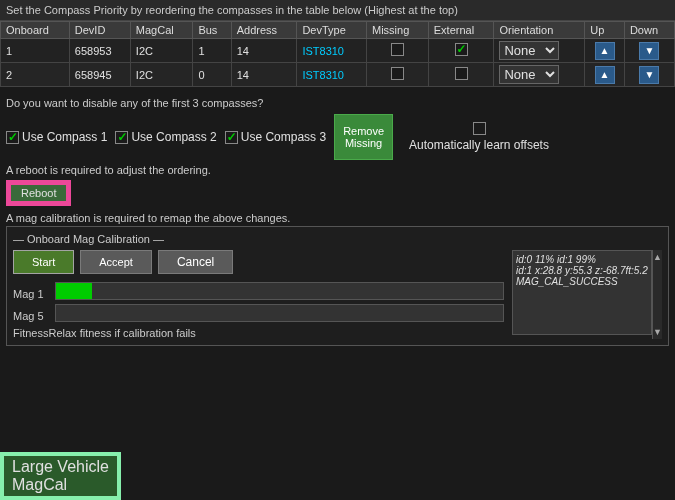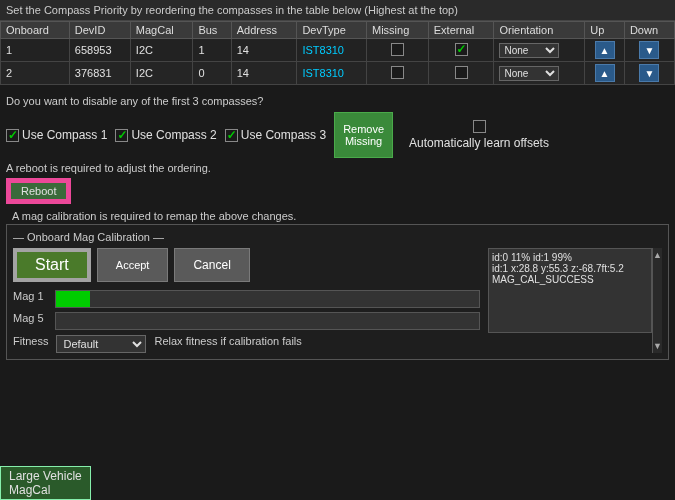--- a/index.html
+++ b/index.html
@@ -73,21 +73,21 @@
       display: inline-block;
       width: 13px;
       height: 13px;
       background: #1a1a1a;
       border: 1px solid #888;
     }
     .orientation-select {
       background: #333;
       color: #e0e0e0;
       border: 1px solid #666;
-      font-size: 10px;
+      font-size: 13px;
       width: 60px;
     }
     .up-down-btn {
       background: #2a5a8a;
       border: 1px solid #4a7aaa;
       width: 20px;
       height: 18px;
       display: inline-flex;
       align-items: center;
       justify-content: center;
@@ -159,45 +159,45 @@
       border: 5px solid #ec4899;
       color: #e0e0e0;
       padding: 2px 10px;
       font-size: 11px;
       cursor: pointer;
       margin-top: 4px;
       display: inline-block;
     }
     .cal-btn-start {
       background: #4a7a2a;
-      border: 4px solid #a3a3a3;
+      border: 1px solid #a3a3a3;
       color: #fff;
       padding: 4px 18px;
-      font-size: 16px;
+      font-size: 11px;
       cursor: pointer;
     }
     .cal-btn-accept {
       background: #5a5a5a;
       border: 1px solid #7a7a7a;
       color: #fff;
       padding: 4px 18px;
       font-size: 11px;
       cursor: pointer;
     }
     .cal-btn-cancel {
       background: #5a5a5a;
       border: 1px solid #7a7a7a;
       color: #fff;
       padding: 4px 18px;
       font-size: 12px;
       cursor: pointer;
     }
     .mag-row {
       display: flex;
-      align-items: flex-start;
+      align-items: flex-end;
       margin-bottom: 4px;
       gap: 6px;
     }
     .mag-label {
       width: 36px;
       font-size: 11px;
       color: #ccc;
     }
     .mag-bar-container {
       flex: 1;
@@ -225,21 +225,21 @@
       background: #333;
       border: 1px solid #555;
       font-size: 10px;
       color: #e0e0e0;
       padding: 3px;
       overflow-y: auto;
       position: relative;
     }
     .fitness-row {
       display: flex;
-      gap: 8px;
+      align-items: center;
       margin-top: 5px;
     }
     .fitness-label {
       color: #ccc;
       font-size: 11px;
     }
     .fitness-select {
       background: #333;
       color: #e0e0e0;
       border: 1px solid #666;
@@ -249,23 +249,23 @@
     }
     .relax-label {
       color: #ccc;
       font-size: 11px;
     }
     .bottom-bar {
       position: absolute;
       bottom: 0;
       left: 0;
       background: #2a5a2a;
-      border: 1px solid #86efac;
+      border: 4px solid #86efac;
       padding: 2px 8px;
-      font-size: 12px;
+      font-size: 16px;
       color: #e0e0e0;
       cursor: pointer;
     }
   </style>
 </head>
 <body>
 
 <div class="top-bar">
   <span>Set the Compass Priority by reordering the compasses in the table below (Highest at the top)</span>
 </div>
@@ -296,21 +296,21 @@
           <td>14</td>
           <td style="color: rgb(0, 204, 255);">IST8310</td>
           <td class="checkbox-cell"><span class="checkbox-empty"></span></td>
           <td class="checkbox-cell"><span class="checkbox-checked"></span></td>
           <td><select class="orientation-select"><option value="None">None</option><option value="Roll90">Roll90</option><option value="Roll180">Roll180</option><option value="Roll270">Roll270</option><option value="Pitch90">Pitch90</option><option value="Pitch180">Pitch180</option><option value="Pitch270">Pitch270</option></select></td>
           <td style="text-align: center;"><button class="up-down-btn">▲</button></td>
           <td style="text-align: center;"><button class="up-down-btn">▼</button></td>
         </tr>
         <tr>
           <td>2</td>
-          <td>376831</td>
+          <td>658945</td>
           <td>I2C</td>
           <td>0</td>
           <td>14</td>
           <td style="color: rgb(0, 204, 255);">IST8310</td>
           <td class="checkbox-cell"><span class="checkbox-empty"></span></td>
           <td class="checkbox-cell"><span class="checkbox-empty"></span></td>
           <td><select class="orientation-select"><option value="None">None</option><option value="Roll90">Roll90</option><option value="Roll180">Roll180</option><option value="Roll270">Roll270</option><option value="Pitch90">Pitch90</option><option value="Pitch180">Pitch180</option><option value="Pitch270">Pitch270</option></select></td>
           <td style="text-align: center;"><button class="up-down-btn">▲</button></td>
           <td style="text-align: center;"><button class="up-down-btn">▼</button></td>
         </tr>
@@ -337,21 +337,21 @@
 Missing</button>
     <div class="auto-learn-item" style="margin-left:8px;flex-direction:column;">
       <div class="chk"></div>
       <span>Automatically learn offsets</span>
     </div>
   </div>
   <div class="reboot-note">A reboot is required to adjust the ordering.</div>
   <button class="reboot-btn">Reboot</button>
 </div>
 
-<div style="padding:2px 12px; font-size:11px; color:#ccc;">A mag calibration is required to remap the above changes.</div>
+<div style="padding:2px 6px; font-size:11px; color:#ccc;">A mag calibration is required to remap the above changes.</div>
 
 <div style="margin:0 6px 6px 6px; border:1px solid #555; background:#1e1e1e; padding:6px; position:relative;">
   <div style="font-size:11px; color:#ccc; margin-bottom:5px;">
     <span>— Onboard Mag Calibration —</span>
   </div>
   <div style="display:flex; gap:8px;">
     <div style="flex:1;">
       <div style="display:flex; gap:6px; margin-bottom:8px;">
         <button class="cal-btn-start">Start</button>
         <button class="cal-btn-accept">Accept</button>
@@ -366,26 +366,25 @@
           </div>
           <div class="mag-row">
             <span class="mag-label">Mag 5</span>
             <div class="mag-bar-container">
               <div class="mag-bar" style="width: 0%;"></div>
             </div>
           </div>
         </div>
       <div class="fitness-row">
         <span class="fitness-label">Fitness</span>
-        <select class="fitness-select" id="fitness-select"><option value="Default">Default</option><option value="Relaxed">Relaxed</option><option value="Normal">Normal</option><option value="Strict">Strict</option></select>
         <span class="relax-label">Relax fitness if calibration fails</span>
       </div>
     </div>
     <div style="display:flex; gap:0;">
-      <div class="cal-output" id="cal-output" style="width:164px;">
+      <div class="cal-output" id="cal-output" style="width:140px;font-style:italic;">
           <div>id:0 11% id:1 99%</div>
           <div>id:1 x:28.8 y:55.3 z:-68.7ft:5.2</div>
           <div>MAG_CAL_SUCCESS</div>
         </div>
       <div style="width:10px; background:#2a2a2a; border-left:1px solid #555; display:flex; flex-direction:column; align-items:center; padding-top:2px;">
         <div style="font-size:9px; color:#aaa; cursor:pointer;">▲</div>
         <div style="flex:1;"></div>
         <div style="font-size:9px; color:#aaa; cursor:pointer; margin-bottom:2px;">▼</div>
       </div>
     </div>

